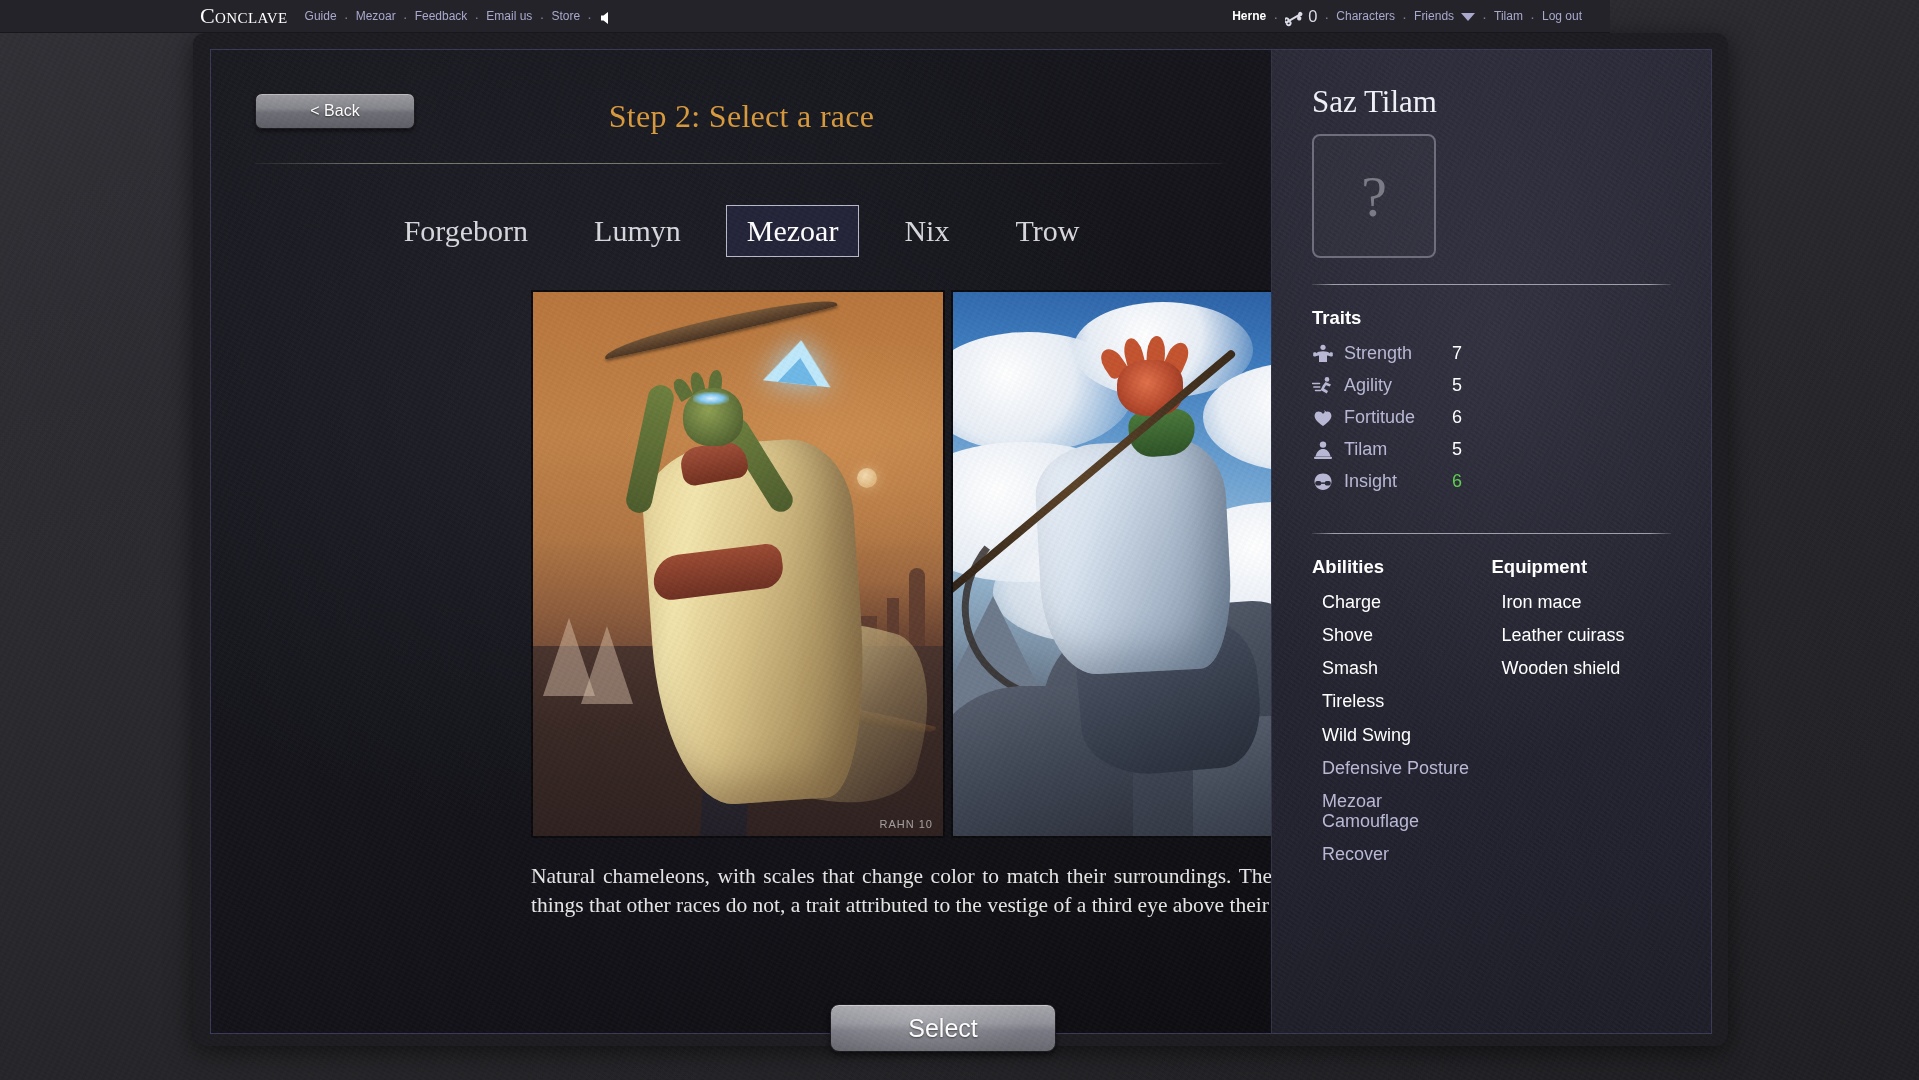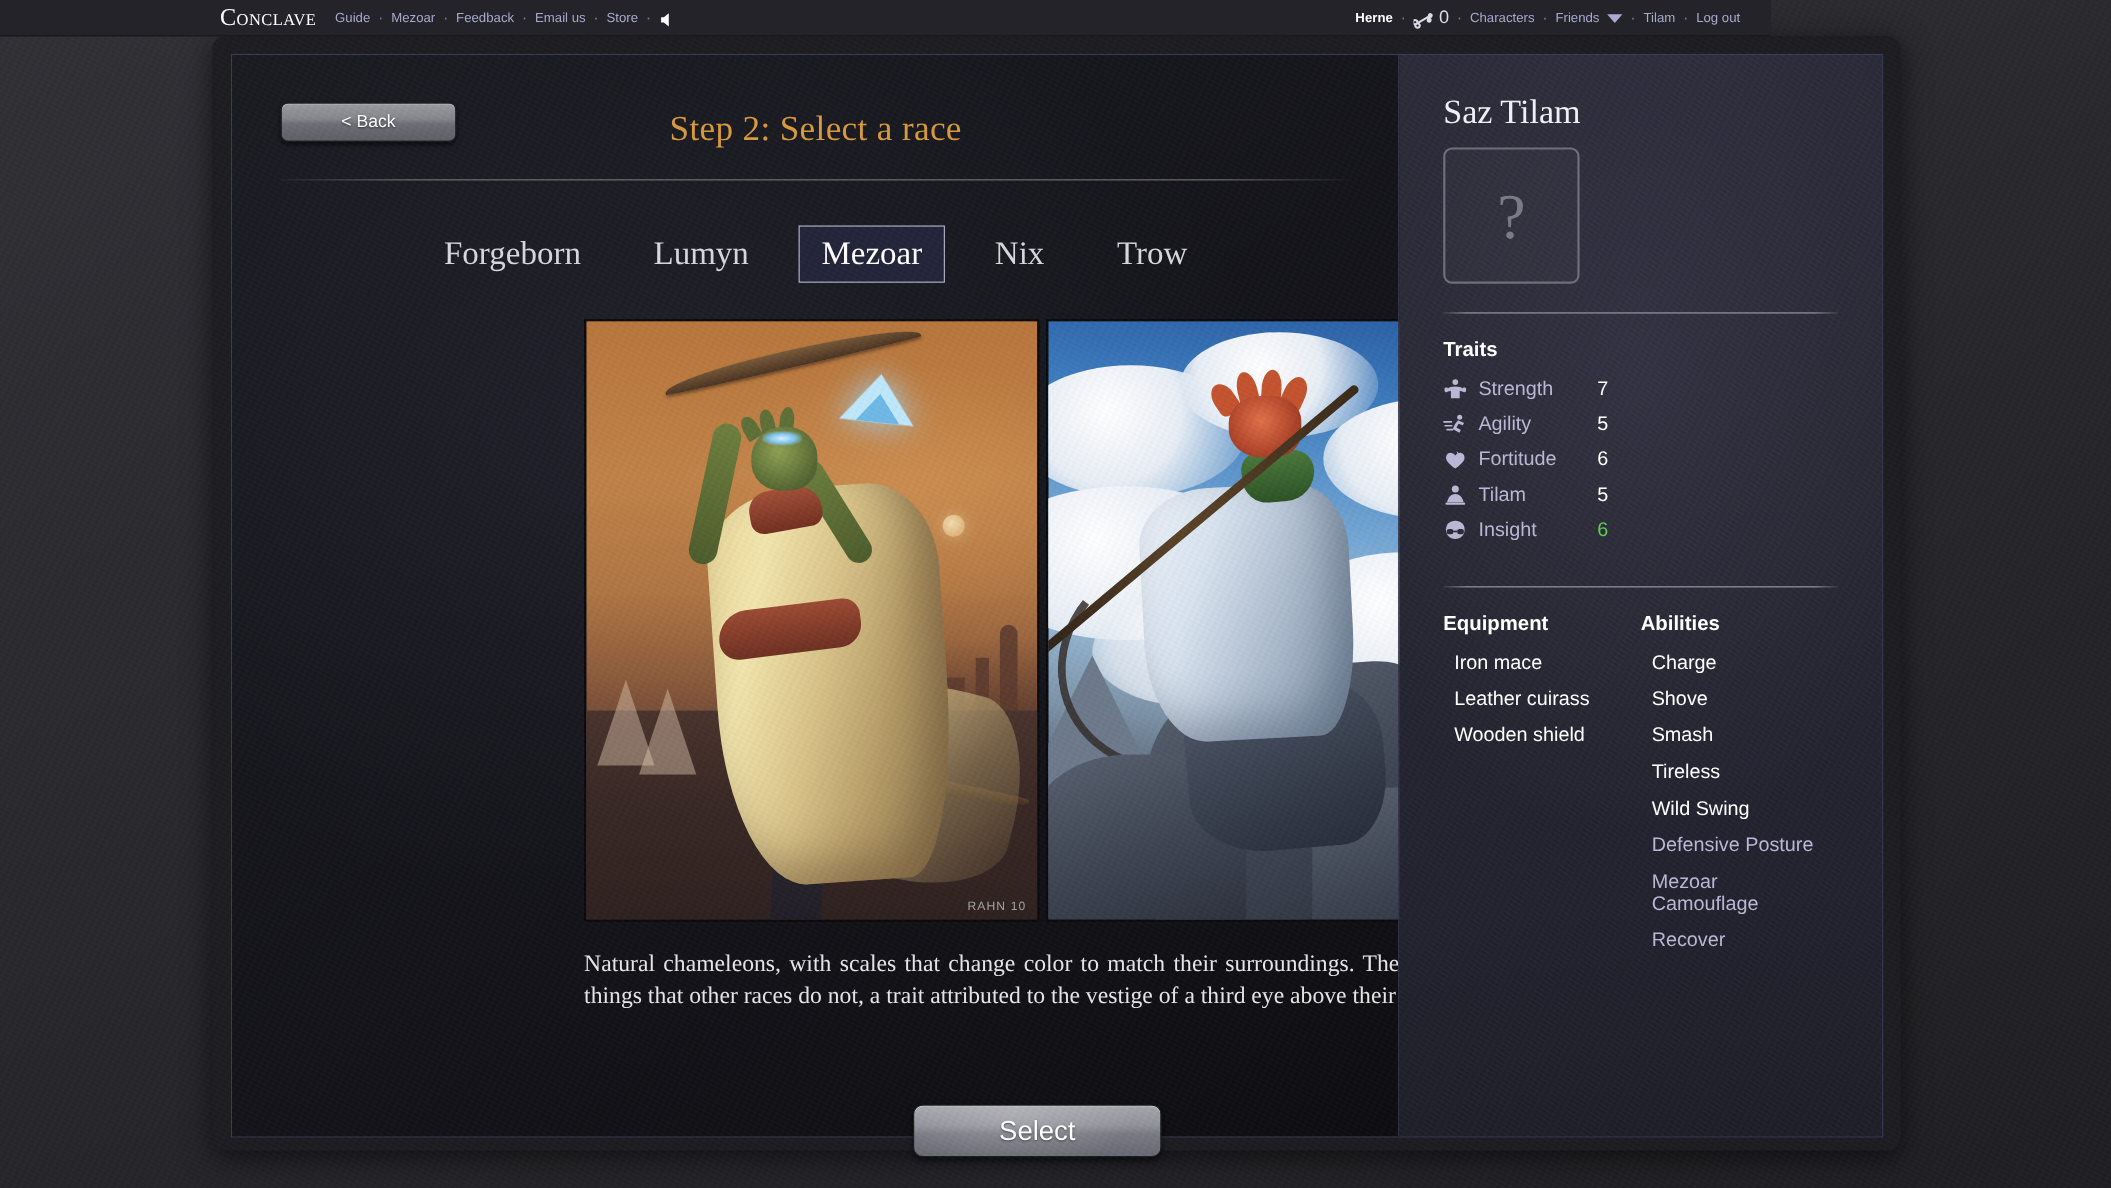--- a/index.html
+++ b/index.html
@@ -614,36 +614,36 @@
             <span class="trait-val green">6</span>
           </div>
         </div>
 
       </div>
 
       <div class="hr" style="margin-top:30px;"></div>
 
       <div class="section">
         <div class="col">
-          <div class="col-head">Equipment</div>
-          <div class="li white indent">Iron mace</div>
-          <div class="li white indent">Leather cuirass</div>
-          <div class="li white indent">Wooden shield</div>
-        </div>
-
-        <div class="col">
           <div class="col-head">Abilities</div>
           <div class="li white indent">Charge</div>
           <div class="li white indent">Shove</div>
           <div class="li white indent">Smash</div>
           <div class="li white indent">Tireless</div>
           <div class="li white indent">Wild Swing</div>
           <div class="li muted indent">Defensive Posture</div>
           <div class="li muted indent" style="max-width:150px;">Mezoar Camouflage</div>
           <div class="li muted indent">Recover</div>
         </div>
+
+        <div class="col">
+          <div class="col-head">Equipment</div>
+          <div class="li white indent">Iron mace</div>
+          <div class="li white indent">Leather cuirass</div>
+          <div class="li white indent">Wooden shield</div>
+        </div>
       </div>
 
     </div>
 
   </div>
   </div>
 </div>
 
 </body></html>

